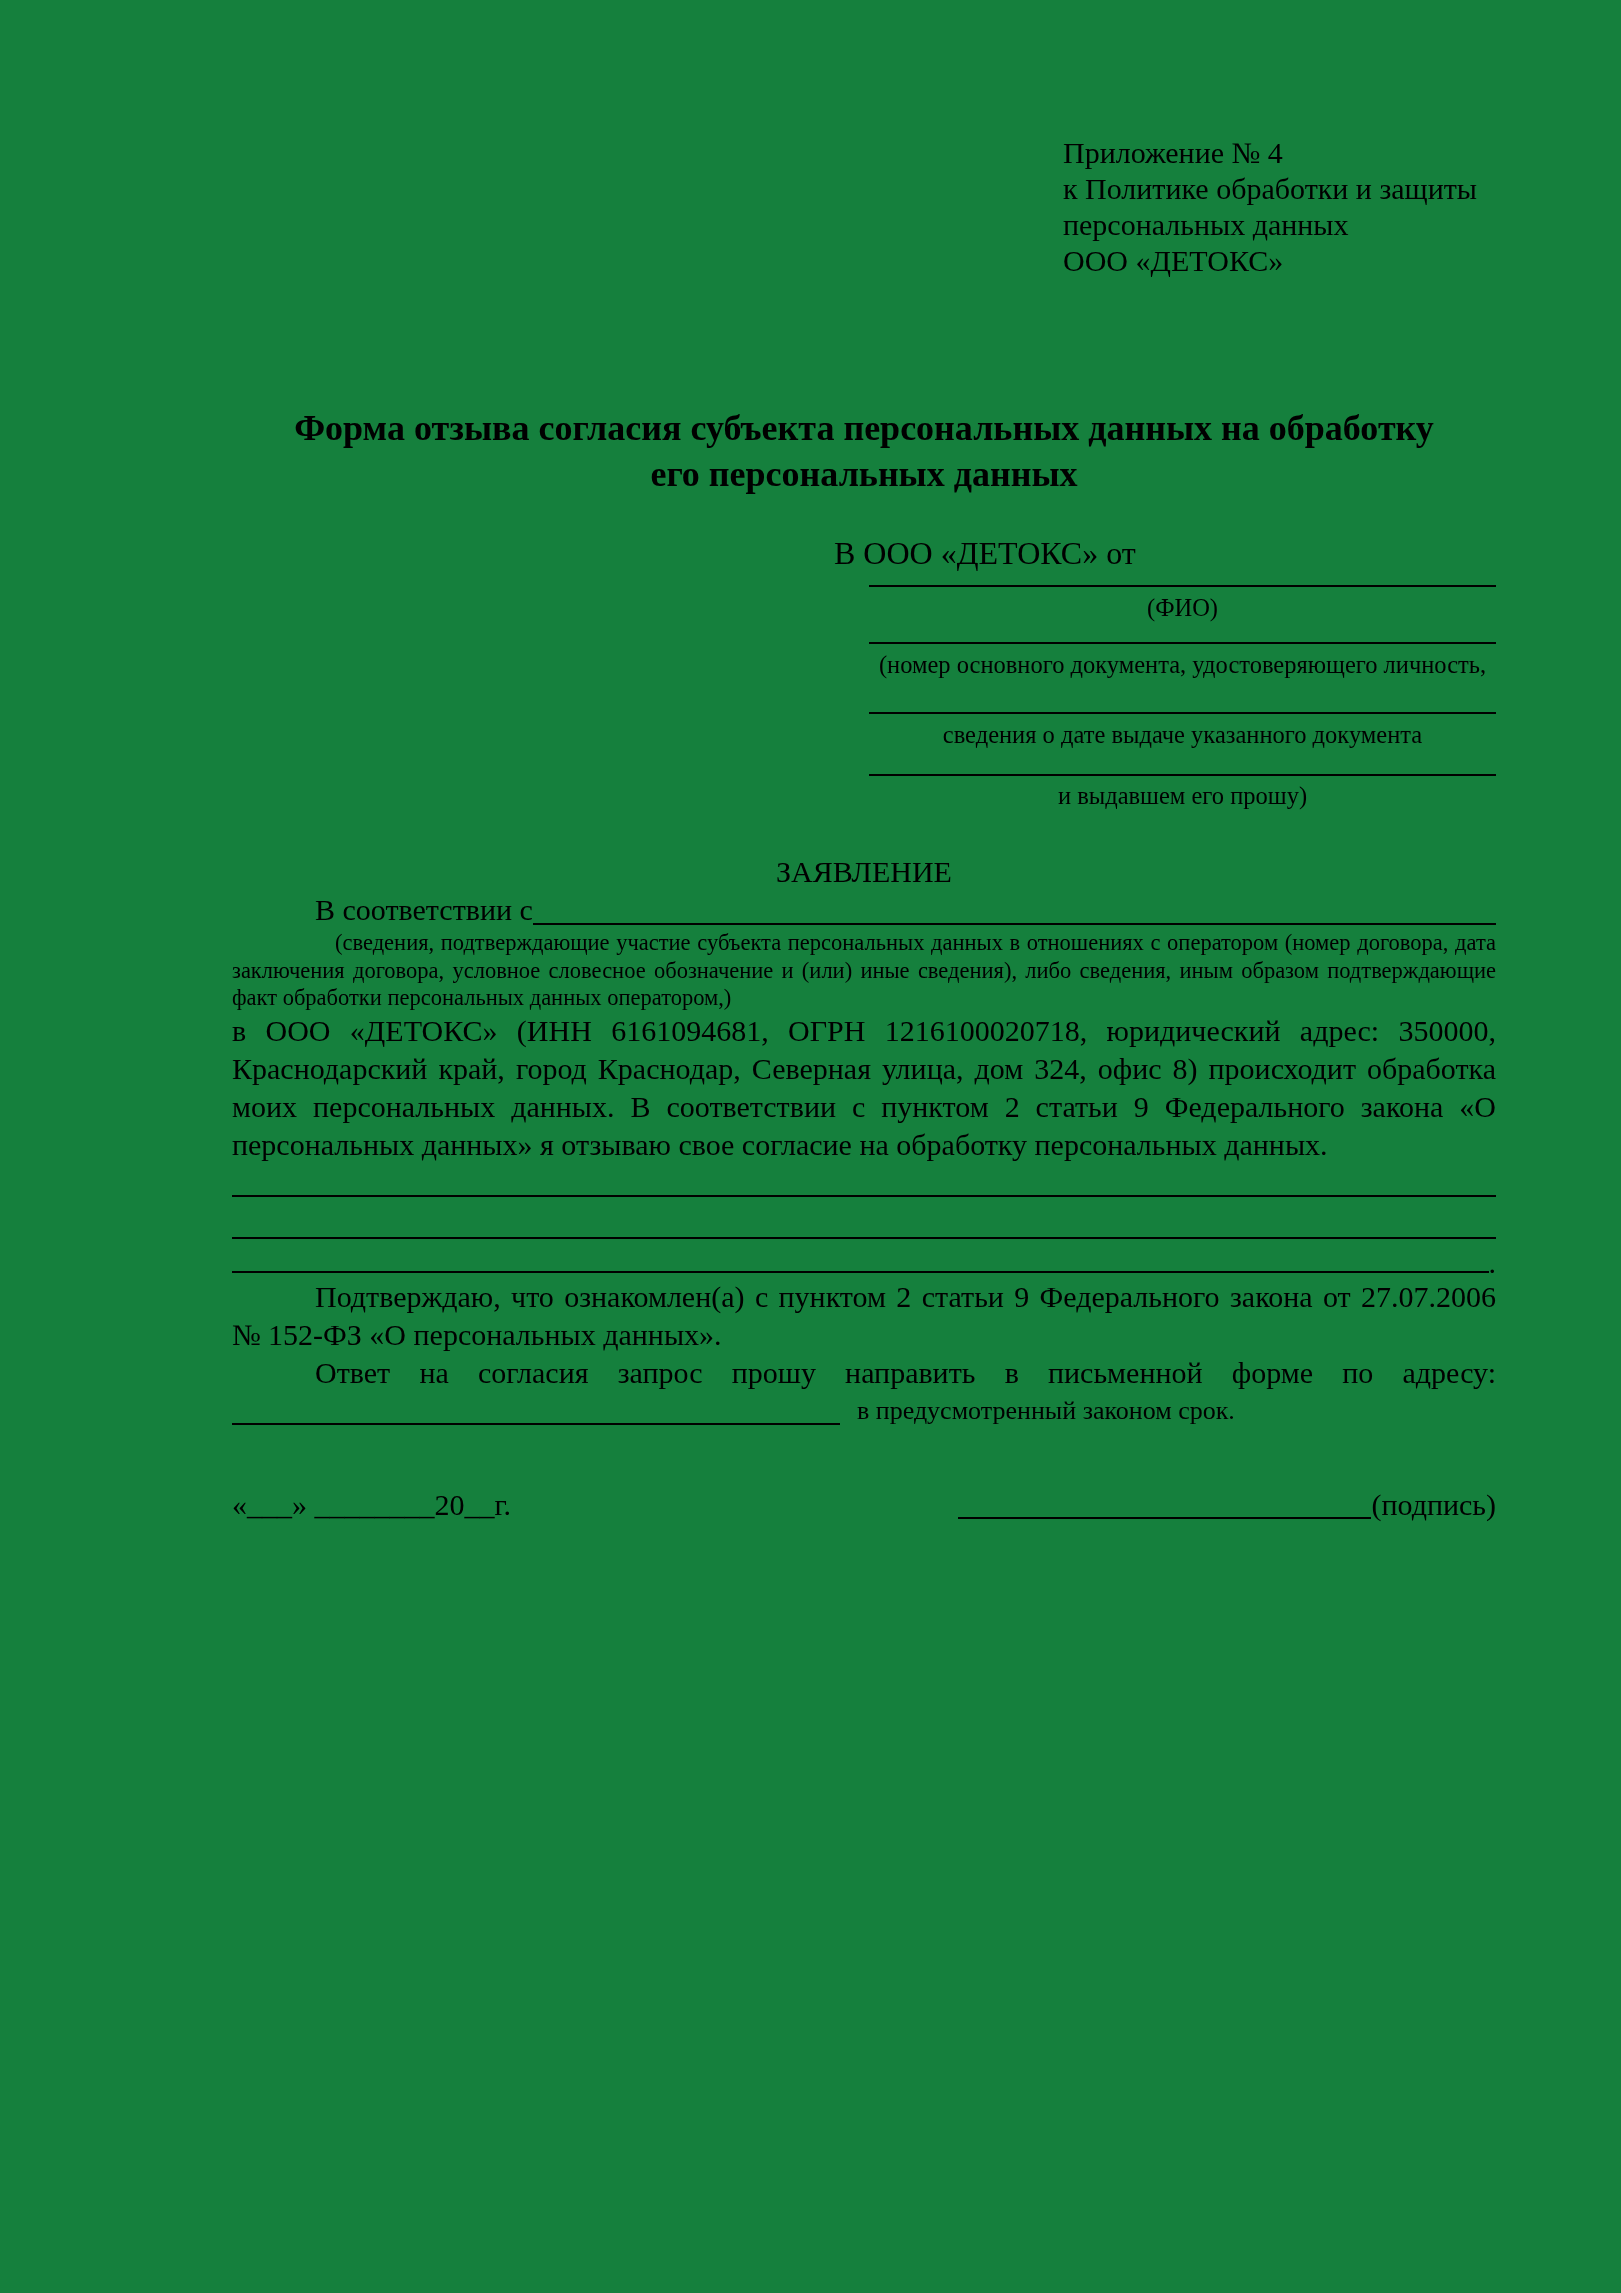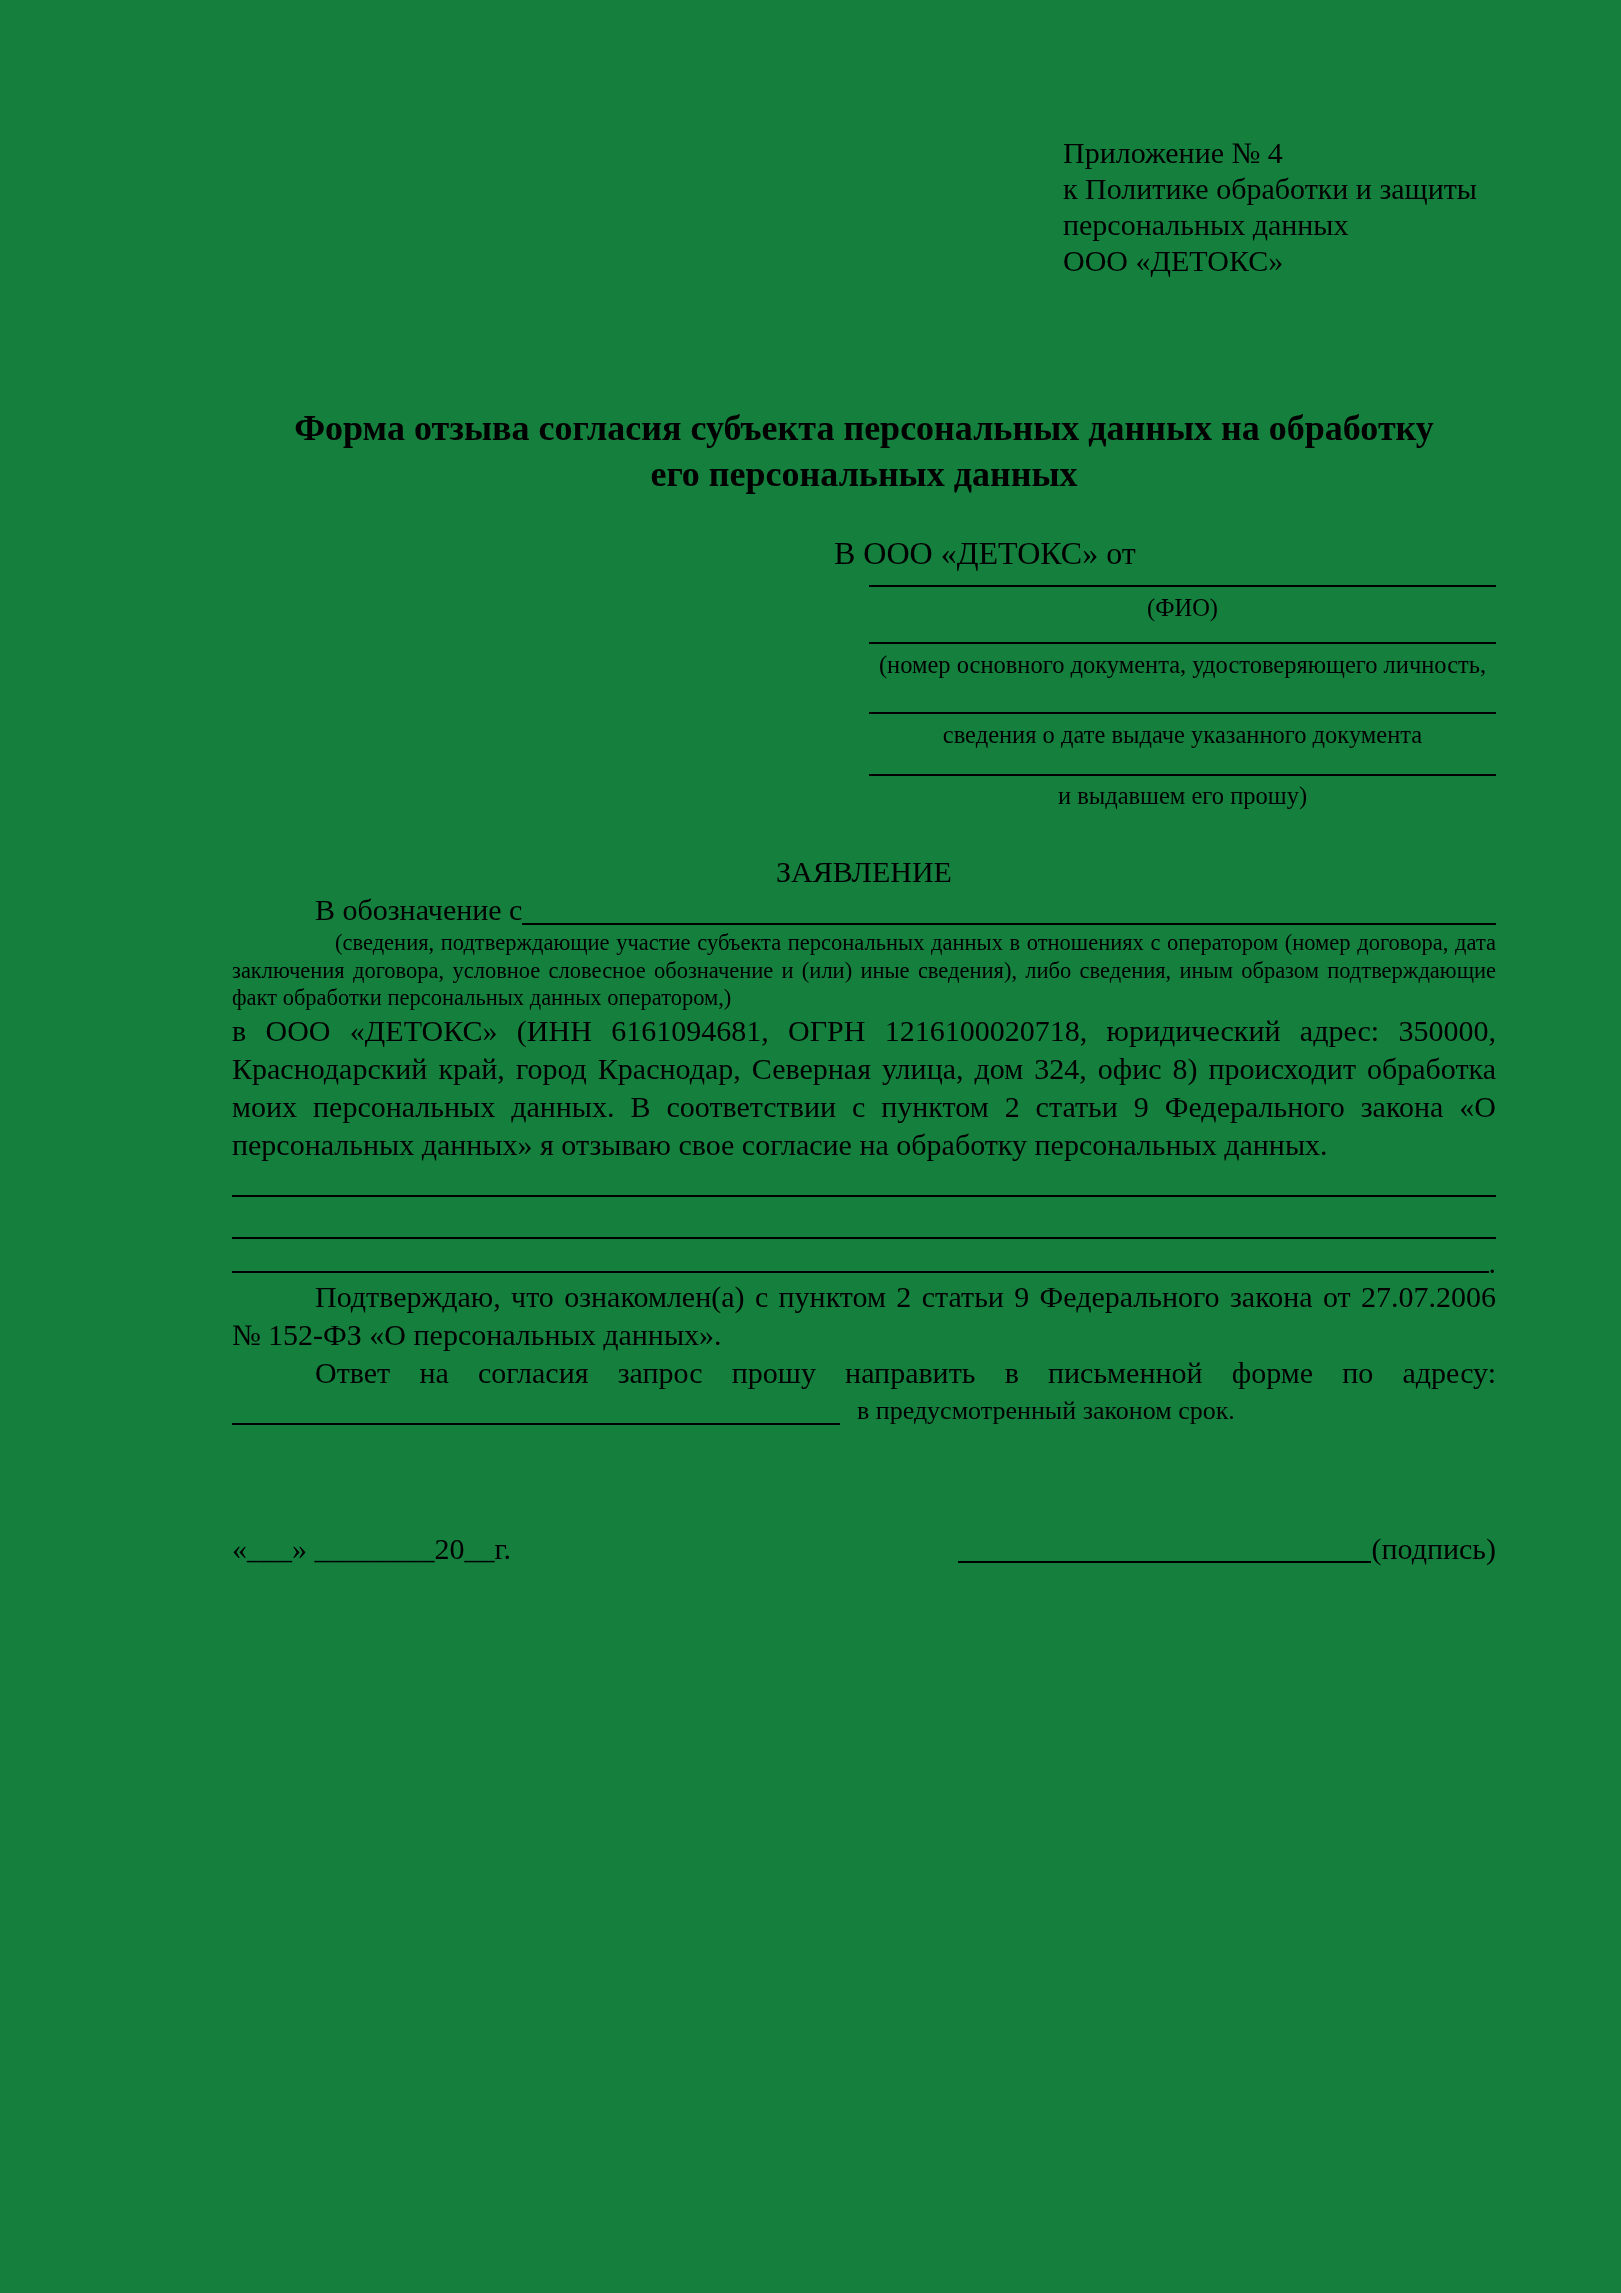--- a/index.html
+++ b/index.html
@@ -40,21 +40,21 @@
 
   .fill1{height:42px;}
   .fill2{height:34px;font-size:30px;}
   .fill2 .dot{line-height:30px;}
 
   .reply-l1{font-size:30px;line-height:38px;text-align:justify;text-align-last:justify;text-indent:83px;}
   .reply-l2{height:38px;font-size:26px;gap:17px;}
   .reply-l2 .blank{flex:0 0 608px;}
   .reply-l2 .txt{line-height:38px;white-space:nowrap;}
 
-  .bottom{margin-top:100px;display:flex;justify-content:space-between;align-items:flex-end;font-size:30px;}
+  .bottom{margin-top:56px;display:flex;justify-content:space-between;align-items:flex-end;font-size:30px;}
   .bottom .date{line-height:38px;white-space:nowrap;}
   .sig{display:flex;align-items:flex-end;}
   .sig .blank{flex:0 0 413px;}
   .sig .cap{line-height:38px;white-space:nowrap;}
 </style>
 </head>
 <body>
 
 <div class="page">
 
@@ -90,21 +90,21 @@
     </div>
 
     <div class="field">
       <div class="f-line s4"></div>
       <div class="f-cap">и выдавшем его прошу)</div>
     </div>
 
     <div class="statement-heading">ЗАЯВЛЕНИЕ</div>
 
     <div class="row accordance">
-      <span class="lbl">В обозначение с</span>
+      <span class="lbl">В соответствии с</span>
       <span class="blank"></span>
     </div>
 
     <div class="small-print">(сведения, подтверждающие участие субъекта персональных данных в отношениях с оператором (номер договора, дата заключения договора, условное словесное обозначение и (или) иные сведения), либо сведения, иным образом подтверждающие факт обработки персональных данных оператором,)</div>
 
     <div class="para">в ООО «ДЕТОКС» (ИНН 6161094681, ОГРН 1216100020718, юридический адрес: 350000, Краснодарский край, город Краснодар, Северная улица, дом 324, офис 8) происходит обработка моих персональных данных. В соответствии с пунктом 2 статьи 9 Федерального закона «О персональных данных» я отзываю свое согласие на обработку персональных данных.</div>
 
     <div class="row reason">
       <span class="blank"></span>
     </div>

